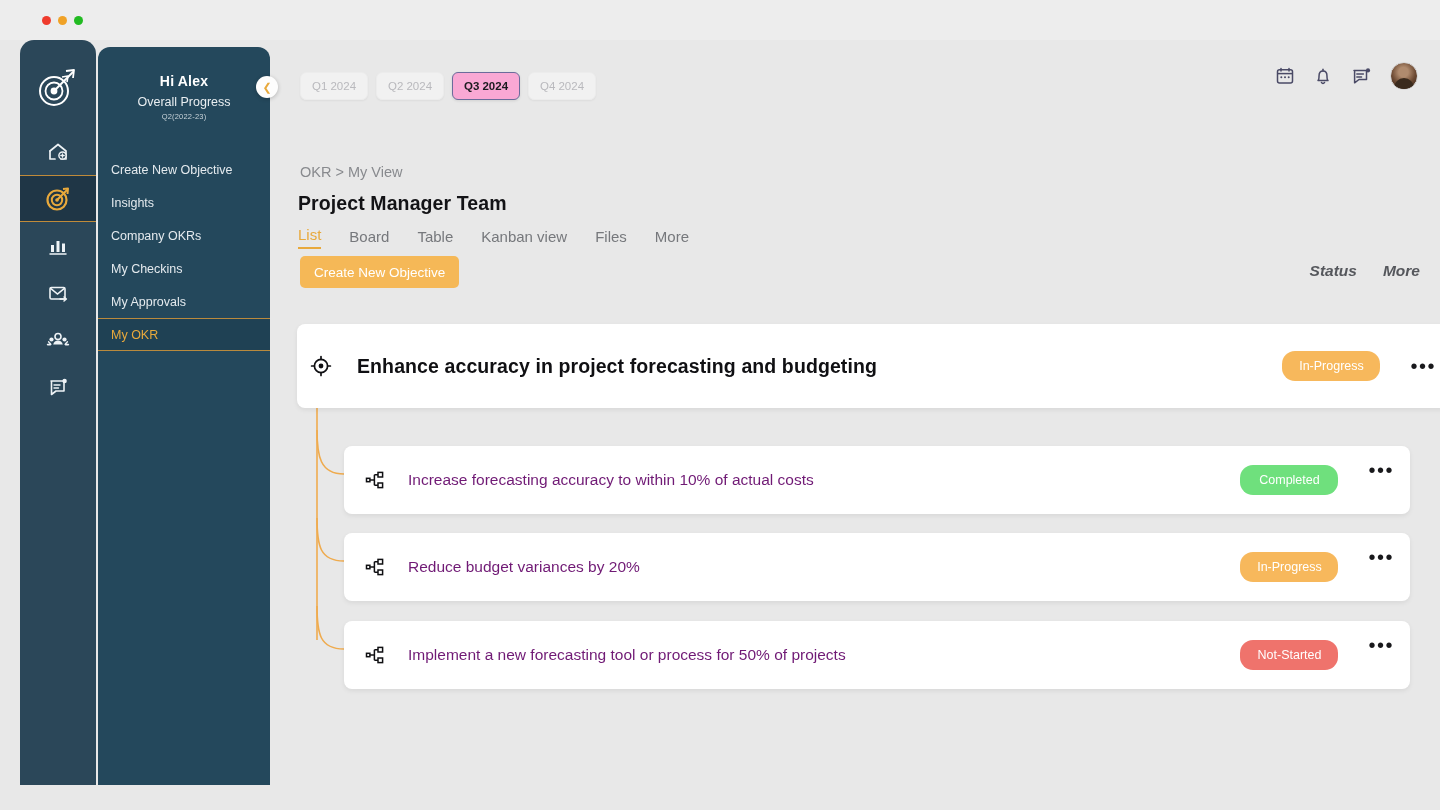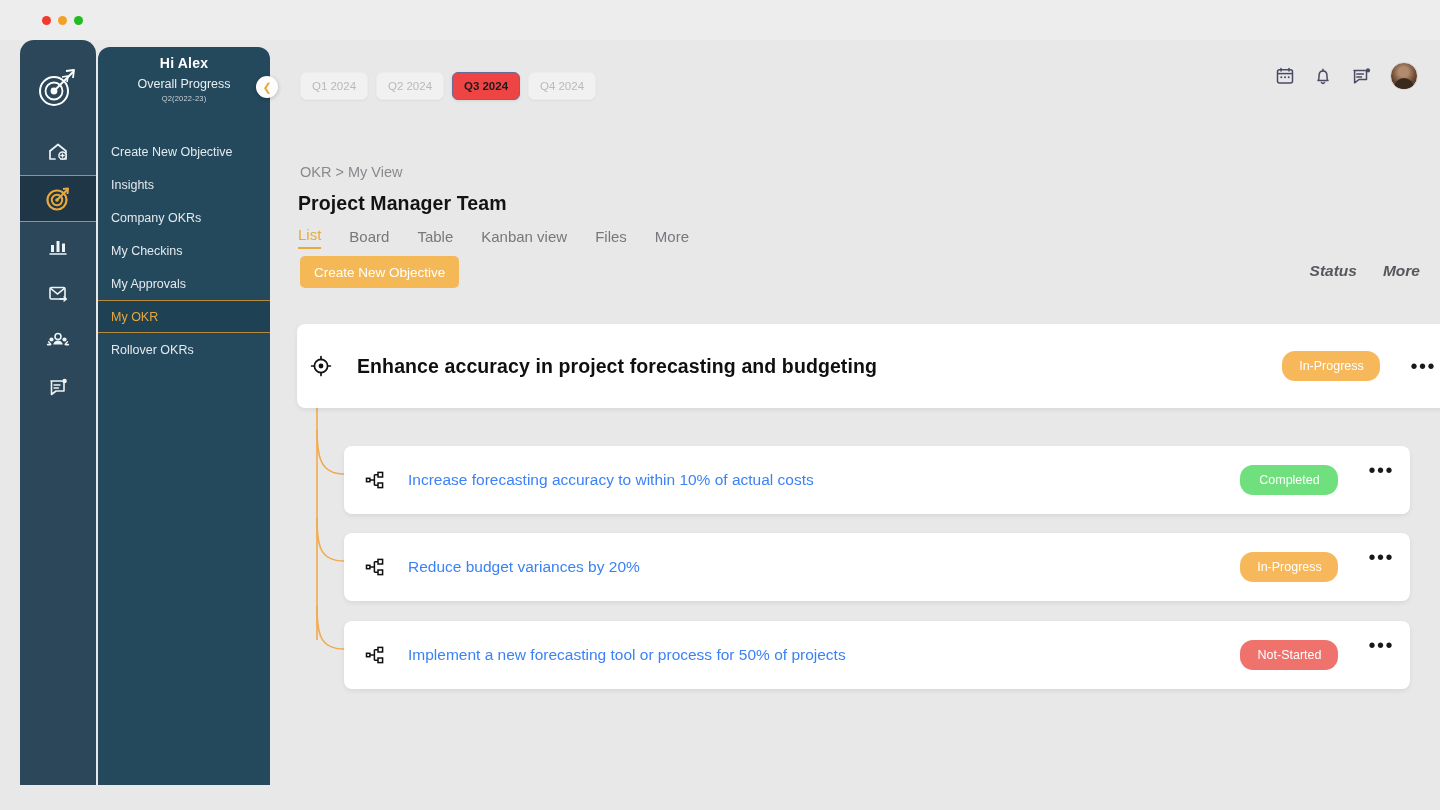--- a/index.html
+++ b/index.html
@@ -57,21 +57,21 @@
   }
 
   
   .sidebar {
     position: absolute; left: 98px; top: 47px;
     width: 172px; height: 738px;
     background: #24485c;
     border-radius: 12px 12px 0 0;
     overflow: hidden;
   }
-  .sb-head { padding: 8px 10px 8px; text-align: center; }
+  .sb-head { padding: 26px 10px 8px; text-align: center; }
   .sb-hi {
     color: #ffffff; font-size: 14px; font-weight: bold;
     letter-spacing: .2px;
   }
   .sb-prog {
     color: #e9eef1; font-size: 12.5px; margin-top: 6px;
   }
   .sb-quarter {
     color: #c9d4da; font-size: 7.5px; margin-top: 3px; letter-spacing: .2px;
   }
@@ -134,21 +134,21 @@
     min-width: 68px; height: 28px;
     background: #f1f1f1;
     border: 1px solid #ececec;
     border-radius: 6px;
     display: flex; align-items: center; justify-content: center;
     color: #b9b9bd; font-size: 11.5px;
     cursor: pointer;
     box-shadow: 0 1px 2px rgba(0,0,0,.05);
   }
   .qtab.active {
-    background: #ef4444;
+    background: #f9a8d4;
     border: 1.4px solid #6b6b9b;
     color: #1b1b1f; font-weight: bold;
     box-shadow: 0 1px 3px rgba(0,0,0,.10);
   }
 
   .breadcrumb {
     position: absolute; left: 30px; top: 124px;
     color: #888a8e; font-size: 14.5px;
   }
   .page-title {
@@ -204,21 +204,21 @@
   }
   .kr-card {
     position: absolute; left: 74px;
     width: 1066px; height: 68px;
     background: #ffffff; border-radius: 8px;
     box-shadow: 0 2px 5px rgba(0,0,0,.07);
     display: flex; align-items: center;
     pointer-events: auto;
   }
   .kr-icon { margin-left: 20px; width: 22px; display: flex; justify-content: center; }
-  .kr-title { margin-left: 22px; color: #3b82f6; font-size: 15.5px; }
+  .kr-title { margin-left: 22px; color: #701a75; font-size: 15.5px; }
   .kr-right { margin-left: auto; margin-right: 16px; display: flex; align-items: flex-start; gap: 30px; }
 
   .badge {
     min-width: 98px; height: 25px; border-radius: 13px;
     display: flex; align-items: center; justify-content: center;
     color: #ffffff; font-size: 12.5px; padding: 15px 12px;
     cursor: pointer;
   }
   .dots {
     color: #19191c; font-size: 20px; letter-spacing: 1.5px;
@@ -330,23 +330,20 @@
         </div>
       <div class="sb-item">
           <span>My  Checkins</span>
         </div>
       <div class="sb-item">
           <span>My Approvals</span>
         </div>
       <div class="sb-item active">
           <span>My OKR</span>
         </div>
-      <div class="sb-item">
-          <span>Rollover OKRs</span>
-        </div>
     </div>
   </div>
 
   <div class="collapse-btn">
     <span>❮</span>
   </div>
 
   <div class="main">
 
     <div class="topbar">

